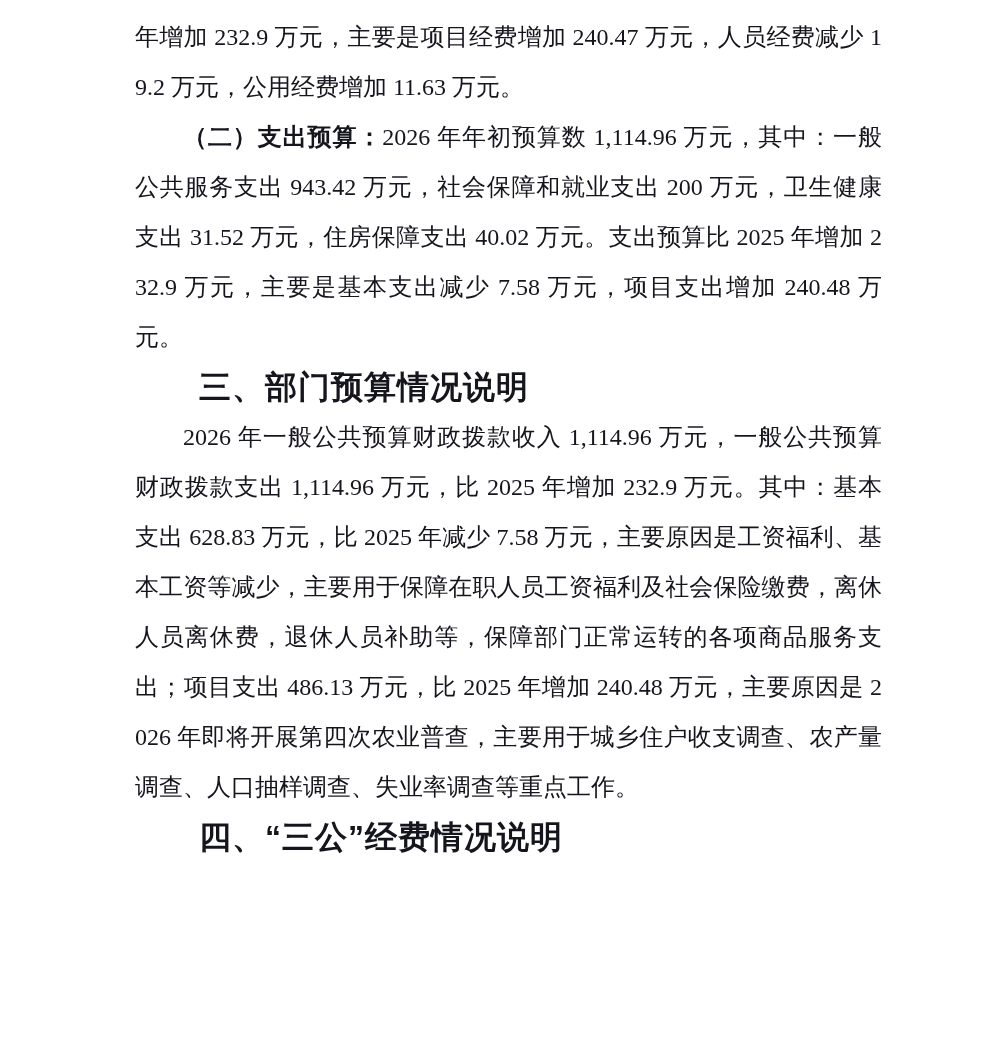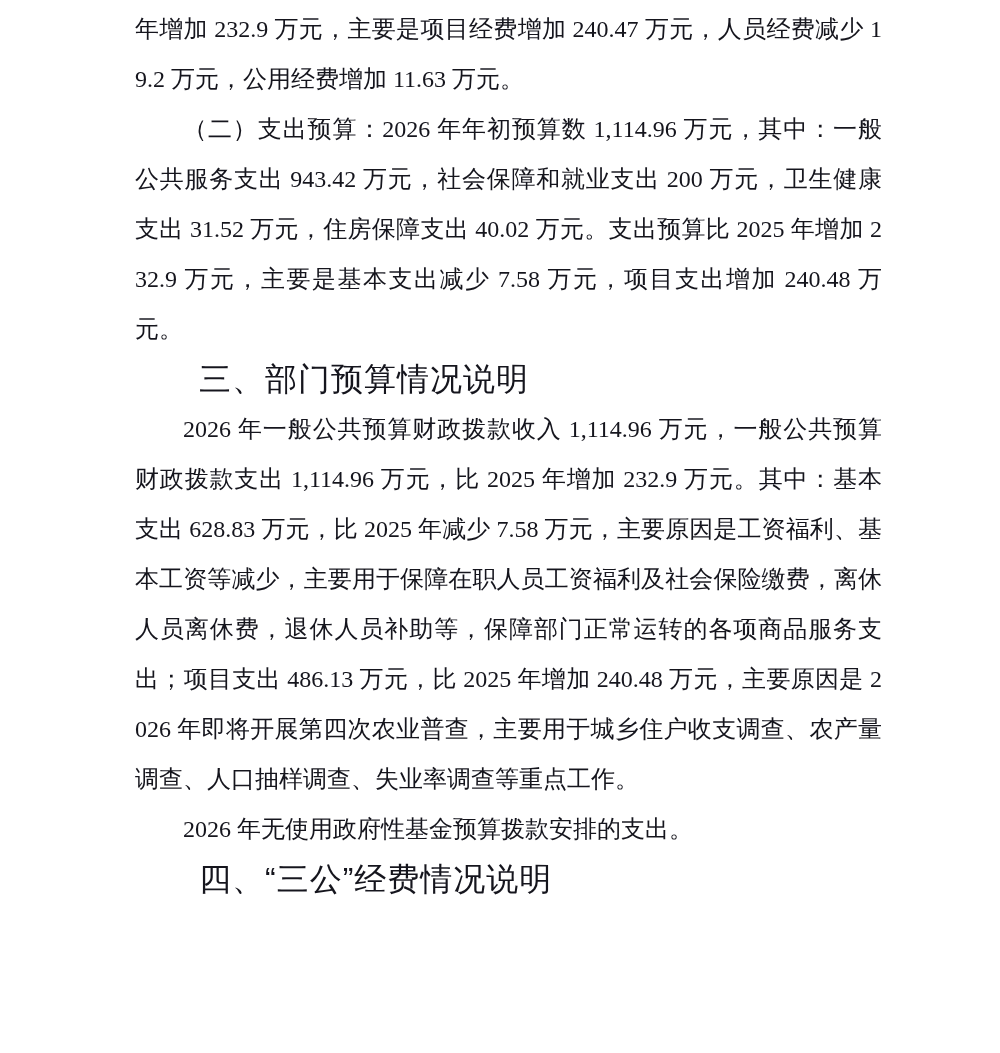--- a/index.html
+++ b/index.html
@@ -15,45 +15,45 @@
   .page {
     box-sizing: border-box;
     width: 1000px;
     height: 1014px;
     padding: 4px 118px 12px 135px;
     background: #ffffff;
     font-family: "Liberation Serif", "DejaVu Serif", serif;
     font-size: 24px;
     line-height: 50px;
     color: #15151d;
+    margin-top: 8px;
   }
   .para {
     margin: 0;
     text-align: justify;
     text-justify: inter-ideograph;
     word-break: break-all;
   }
   .para.indent {
     text-indent: 2em;
   }
   .para.heading {
     font-family: "Liberation Sans", "DejaVu Sans", sans-serif;
     font-weight: bold;
     font-size: 32px;
     letter-spacing: 1px;
   }
   .seg.bold {
-    font-weight: normal;
+    font-weight: bold;
   }
 </style>
 </head>
 <body>
 
 <div class="page">
   <div>
       <p class="para body"><span class="seg">年增加 232.9 万元，主要是项目经费增加 240.47 万元，人员经费减少 19.2 万元，公用经费增加 11.63 万元。</span></p>
       <p class="para body indent"><span class="seg bold">（二）支出预算：</span><span class="seg">2026 年年初预算数 1,114.96 万元，其中：一般公共服务支出 943.42 万元，社会保障和就业支出 200 万元，卫生健康支出 31.52 万元，住房保障支出 40.02 万元。支出预算比 2025 年增加 232.9 万元，主要是基本支出减少 7.58 万元，项目支出增加 240.48 万元。</span></p>
       <p class="para heading indent"><span class="seg bold">三、部门预算情况说明</span></p>
       <p class="para body indent"><span class="seg">2026 年一般公共预算财政拨款收入 1,114.96 万元，一般公共预算财政拨款支出 1,114.96 万元，比 2025 年增加 232.9 万元。其中：基本支出 628.83 万元，比 2025 年减少 7.58 万元，主要原因是工资福利、基本工资等减少，主要用于保障在职人员工资福利及社会保险缴费，离休人员离休费，退休人员补助等，保障部门正常运转的各项商品服务支出；项目支出 486.13 万元，比 2025 年增加 240.48 万元，主要原因是 2026 年即将开展第四次农业普查，主要用于城乡住户收支调查、农产量调查、人口抽样调查、失业率调查等重点工作。</span></p>
-      <p class="para body indent"><span class="seg">2026 年无使用政府性基金预算拨款安排的支出。</span></p>
       <p class="para heading indent"><span class="seg bold">四、“三公”经费情况说明</span></p>
     </div>
 </div>
 
 </body></html>

